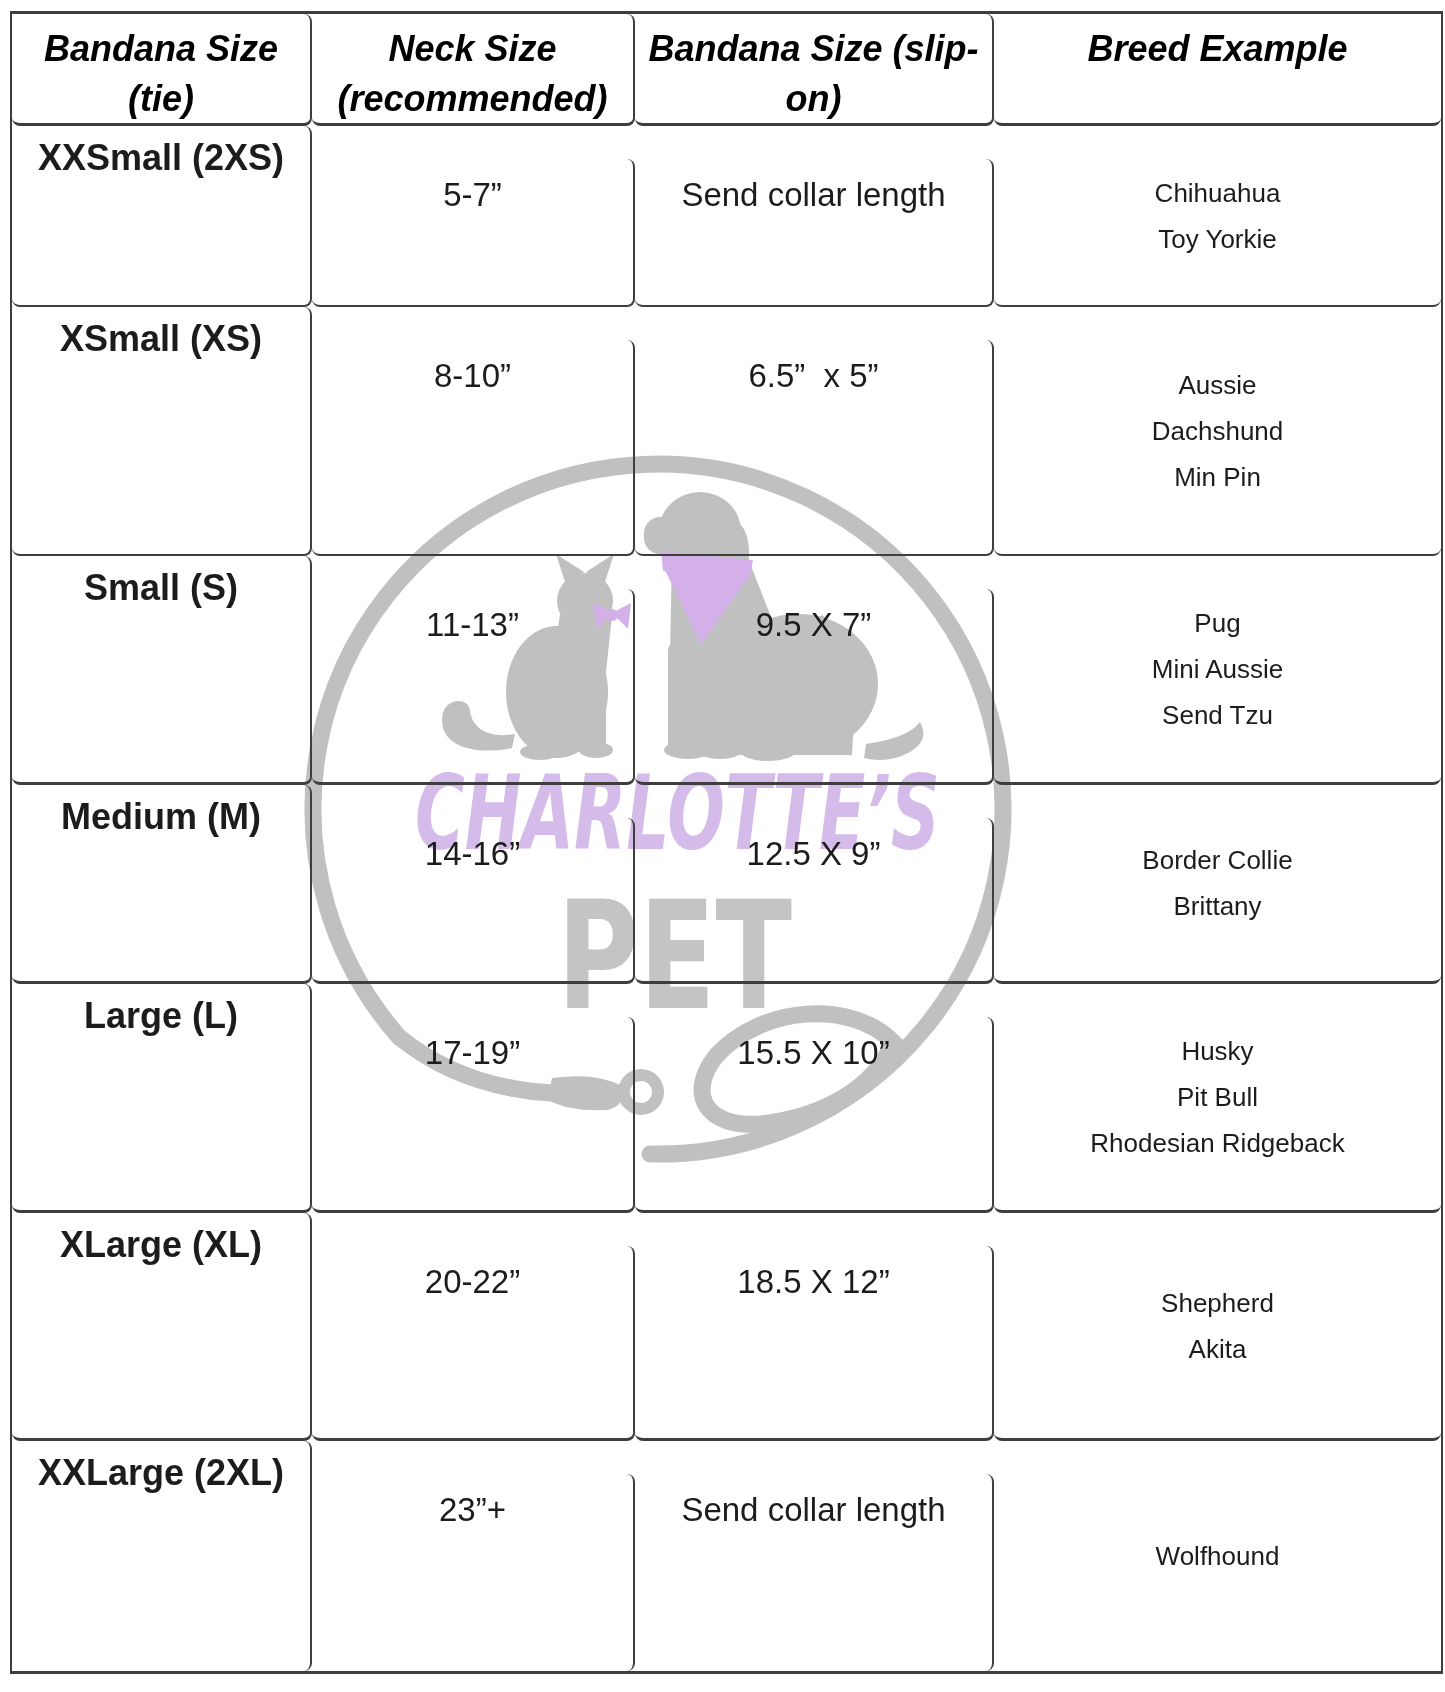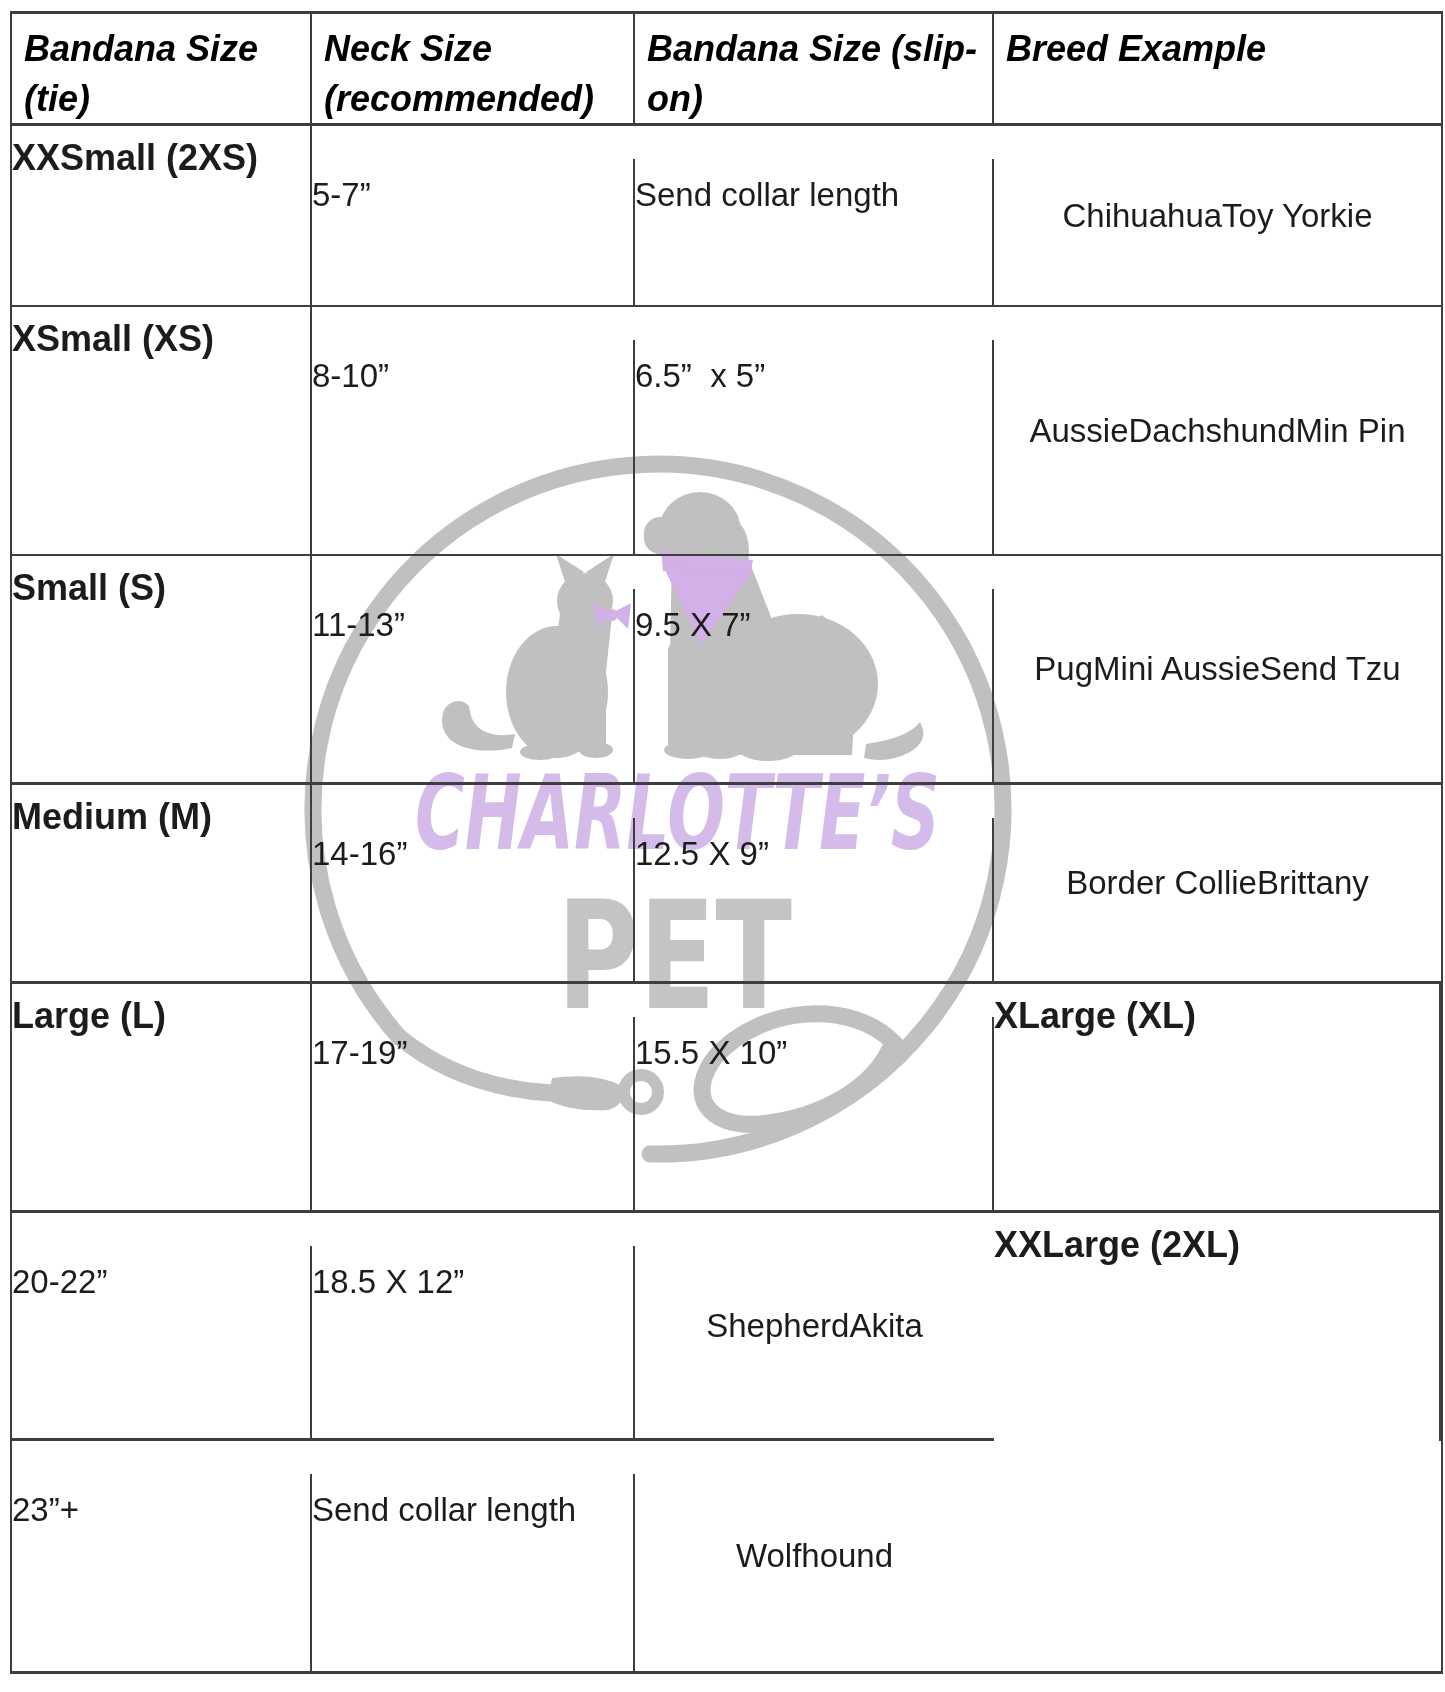--- a/index.html
+++ b/index.html
@@ -22,39 +22,40 @@
     grid-template-columns:300px 323px 359px 1fr;
     grid-template-rows:112px 181px 249px 229px 199px 229px 228px 1fr;
     border:2px solid #3e3e3e;
     border-top-width:3px;border-bottom-width:3px;
     background:transparent;
   }
   .cell{
     box-sizing:border-box;
     border-right:2px solid #3e3e3e;
     border-bottom:2px solid #3e3e3e;
-    color:#1c1c1c;
+    text-align:center;color:#1c1c1c;
     background:transparent;
+    border-radius:8px;
   }
   .c-last{border-right:none;}
   .r-last{border-bottom:none;}
   .tb{border-bottom-width:3px;}           
   .c-hdr{
     font-weight:bold;font-style:italic;color:#000;
     font-size:36px;line-height:50px;padding:10px 12px 0 12px;
   }
   .c-size{
     font-weight:bold;font-size:36px;line-height:44px;padding-top:10px;
   }
   .c-num{
     font-size:33px;line-height:42px;padding-top:15px;margin-top:33px;
   }
   .c-breed{
-    display:flex;flex-direction:row;justify-content:center;align-items:center;
-    font-size:33px;line-height:46px;padding:0 19px;
+    display:flex;flex-direction:column;justify-content:center;align-items:center;
+    font-size:26px;line-height:46px;padding:0 19px;
   }
 </style>
 </head>
 <body>
 
 <svg class="watermark" viewBox="0 0 1445 1692" width="1445" height="1692" aria-hidden="true">
 
   <g fill="none" stroke="#c0c0c0" stroke-width="17" stroke-linecap="round">
     <path d="M399,1037 A345,345 0 1 1 650,1154"></path>
     <path d="M399,1037 Q462,1088 552,1093"></path>
@@ -146,20 +147,25 @@
   <div class="cell c-num tb">14-16”</div>
   <div class="cell c-num tb">12.5 X 9”</div>
   <div class="cell c-breed tb c-last">
     <div>Border Collie</div>
     <div>Brittany</div>
   </div>
 
   <div class="cell c-size tb">Large (L)</div>
   <div class="cell c-num tb">17-19”</div>
   <div class="cell c-num tb">15.5 X 10”</div>
+  <div class="cell c-breed tb c-last">
+    <div>Husky</div>
+    <div>Pit Bull</div>
+    <div>Rhodesian Ridgeback</div>
+  </div>
 
   <div class="cell c-size tb">XLarge (XL)</div>
   <div class="cell c-num tb">20-22”</div>
   <div class="cell c-num tb">18.5 X 12”</div>
   <div class="cell c-breed tb c-last">
     <div>Shepherd</div>
     <div>Akita</div>
   </div>
 
   <div class="cell c-size r-last">XXLarge (2XL)</div>

